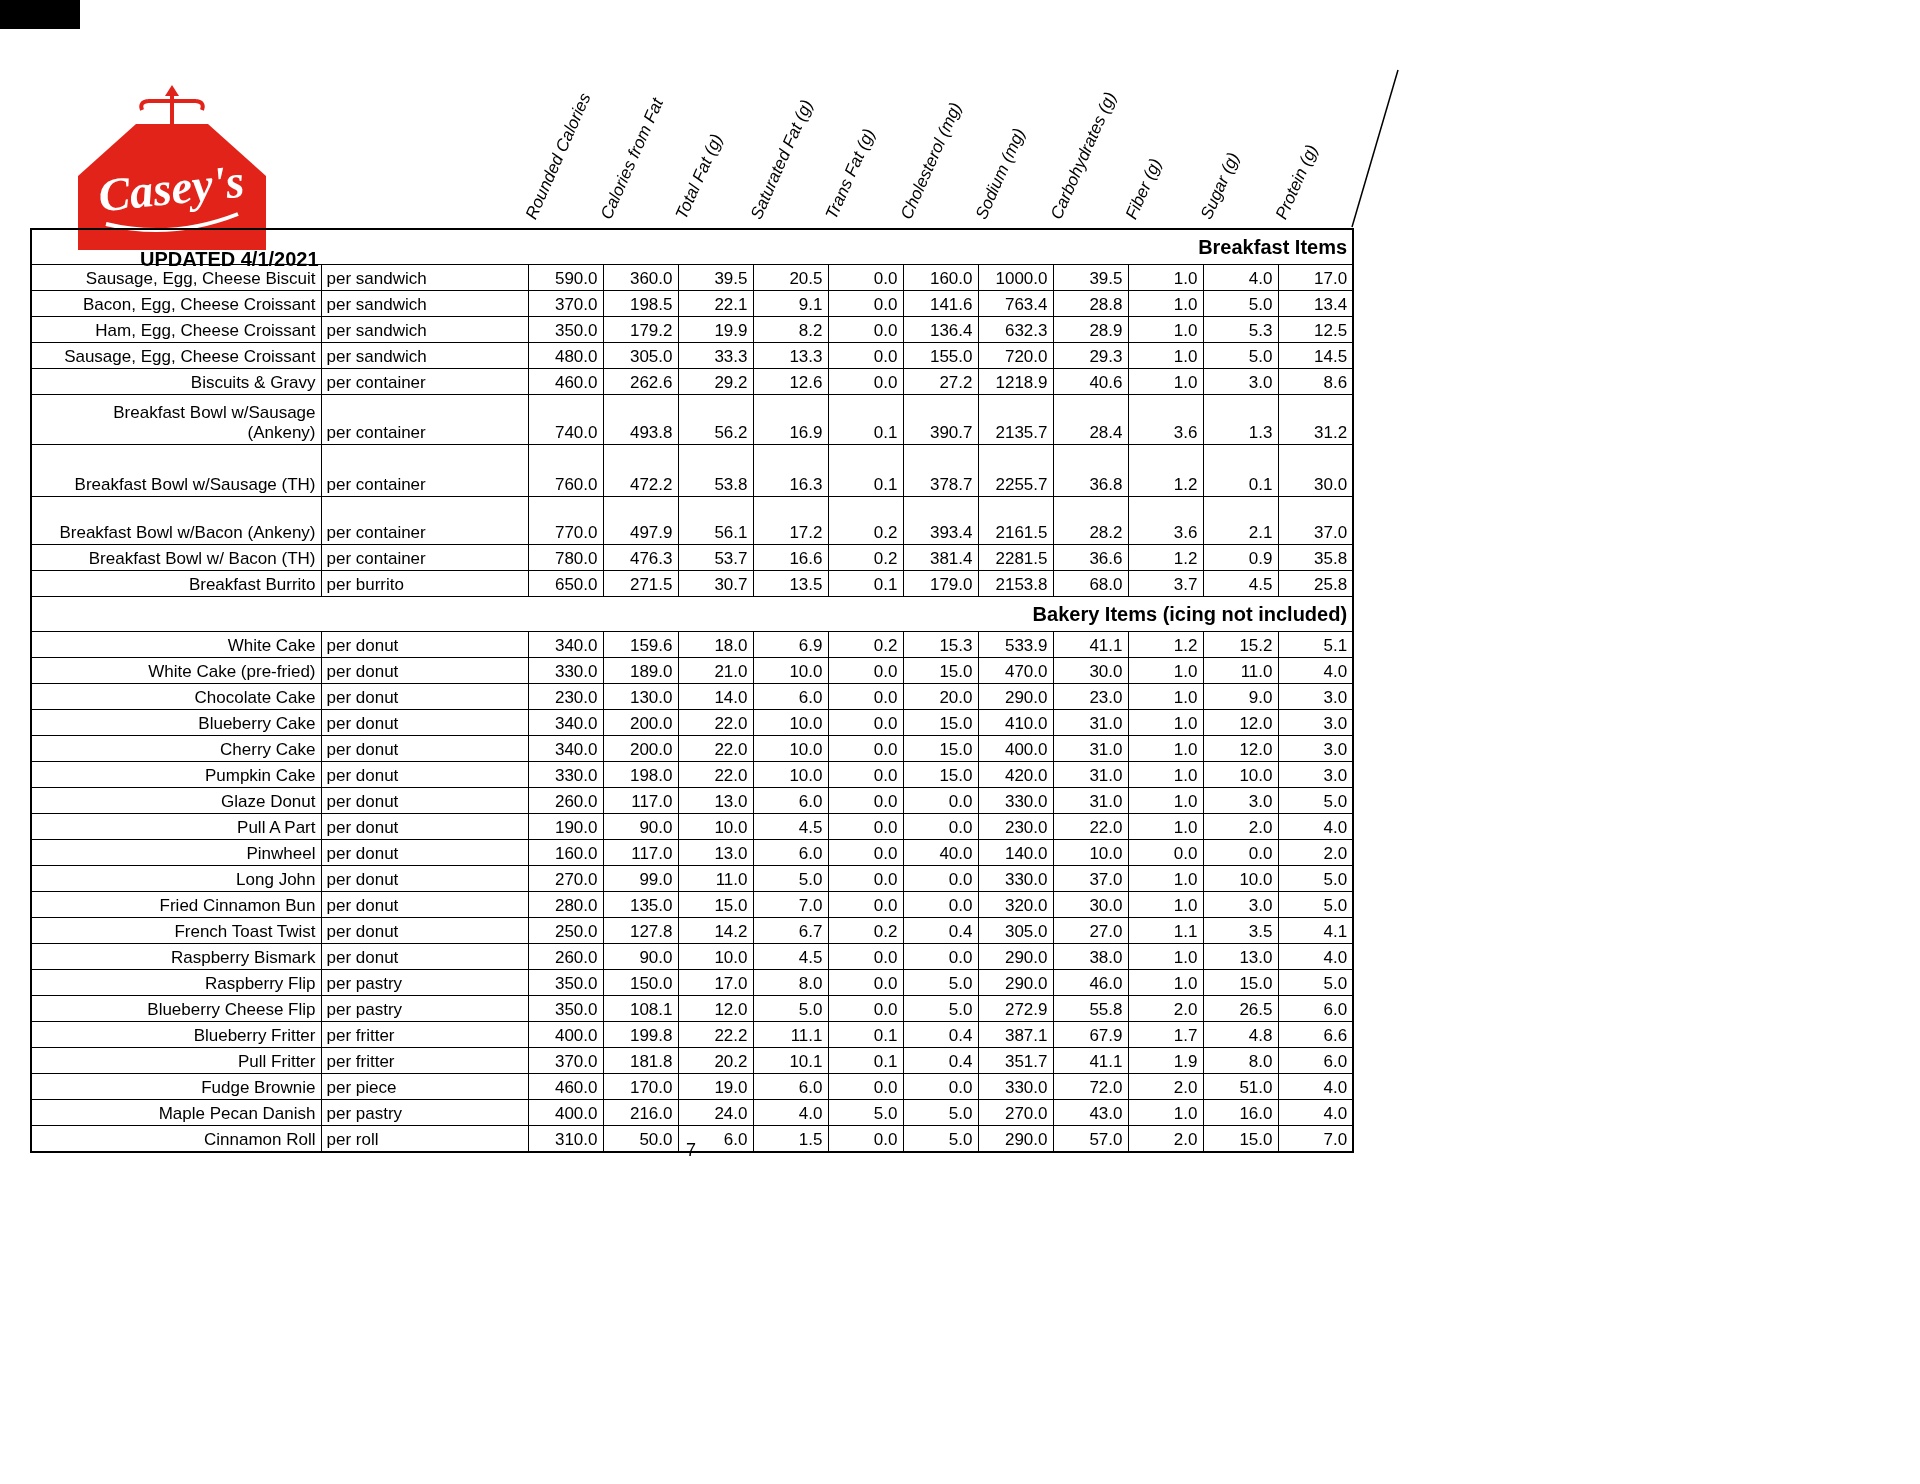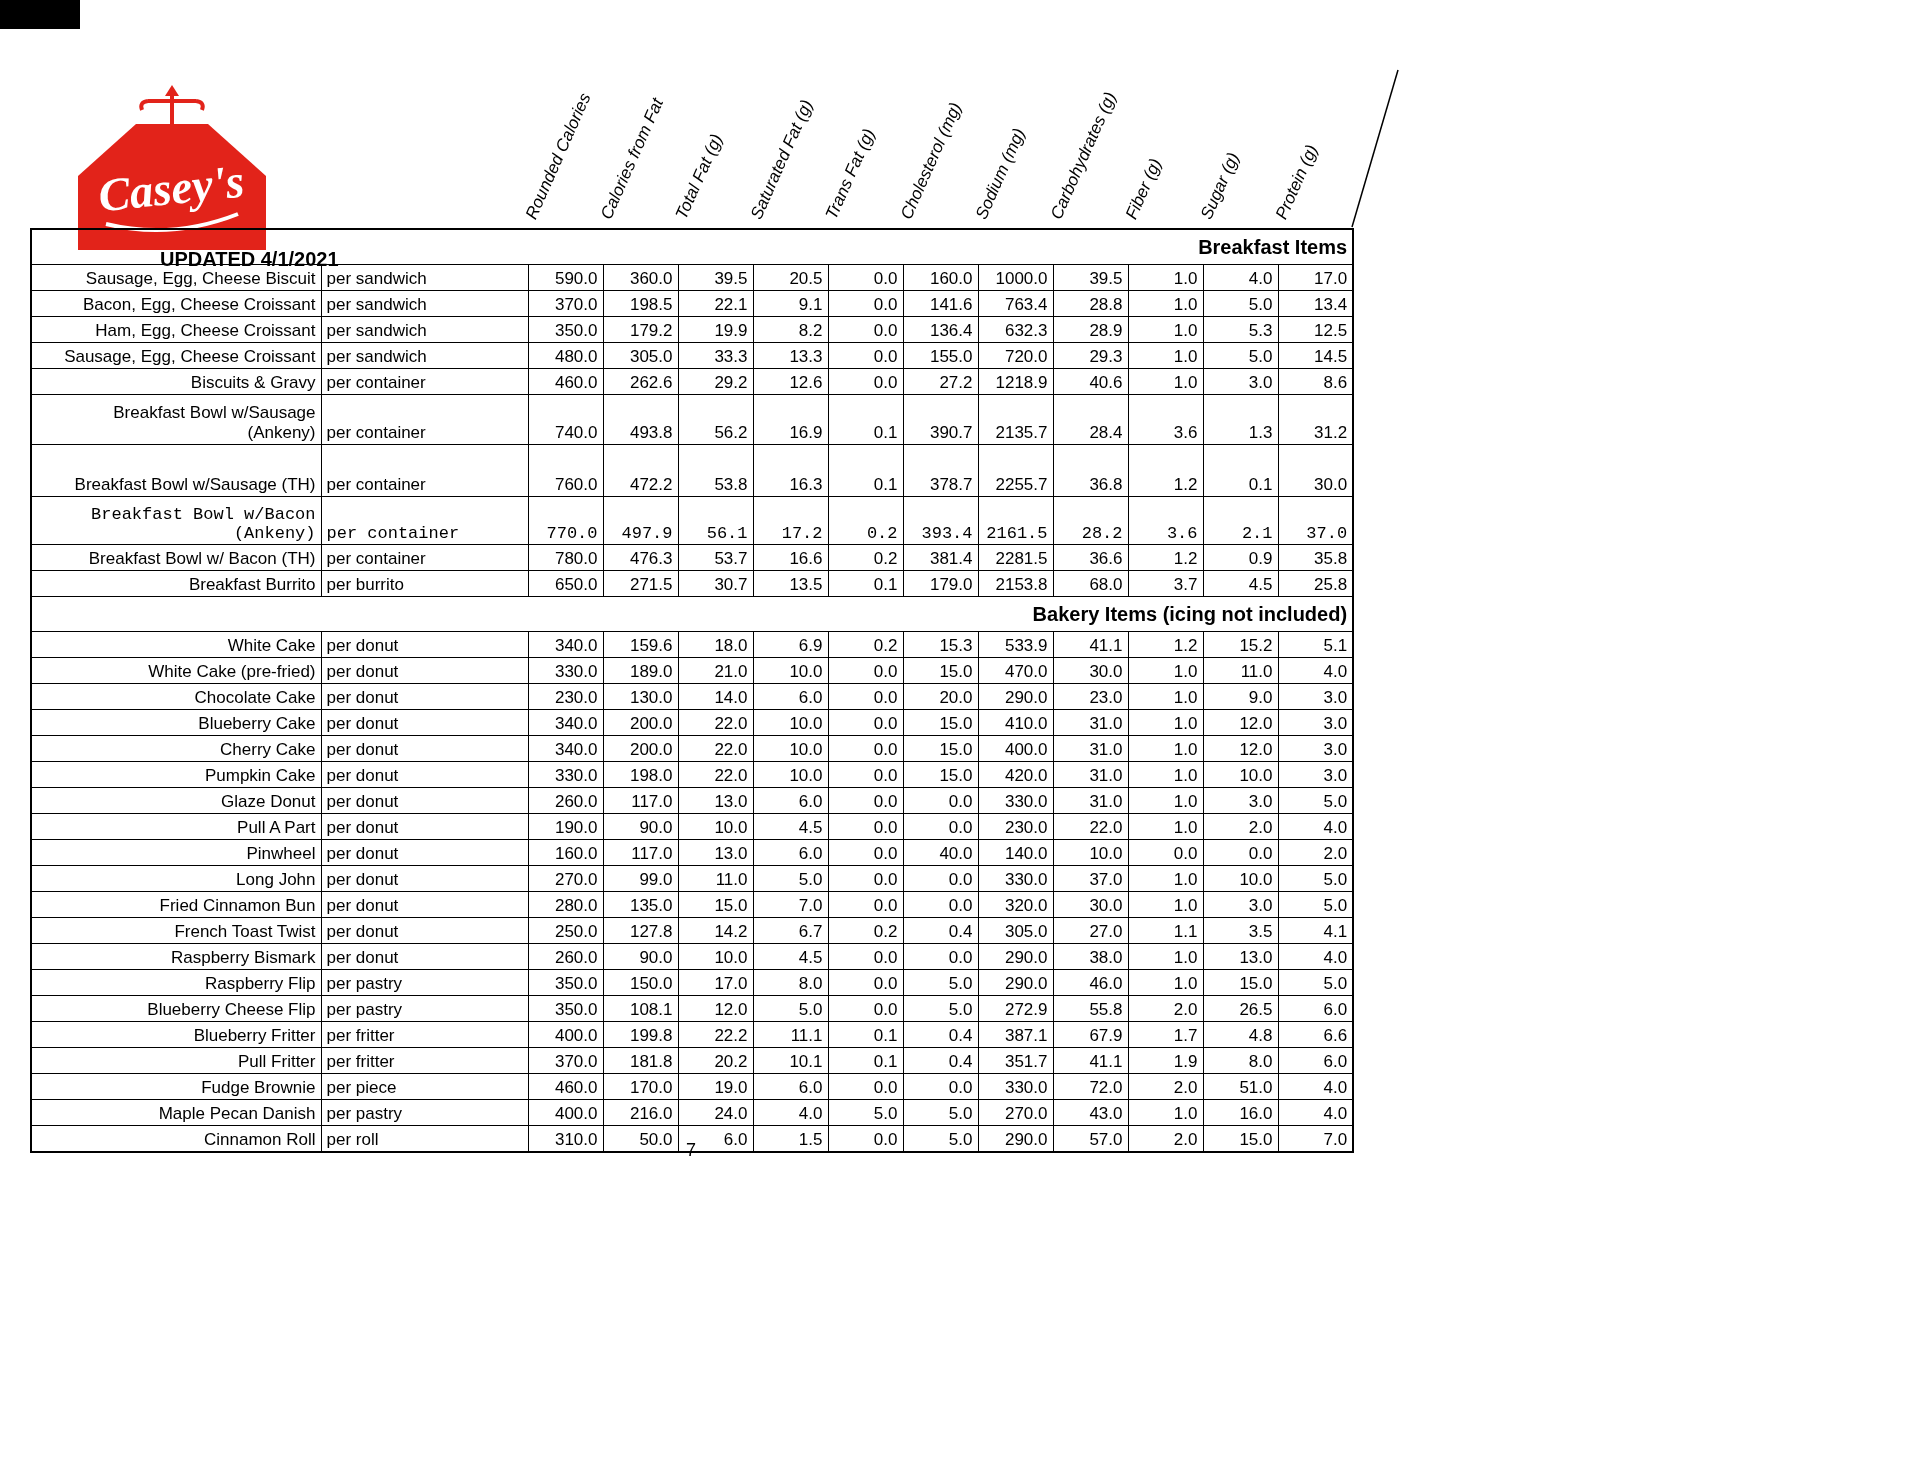--- a/index.html
+++ b/index.html
@@ -11,21 +11,21 @@
     color:#000;
     overflow:hidden;
   }
   .corner-mark{
     position:absolute;left:0;top:0;width:80px;height:29px;background:#000;
   }
   .logo{
     position:absolute;left:72px;top:78px;width:200px;height:178px;
   }
   .updated{
-    position:absolute;left:160px;top:248px;
+    position:absolute;left:140px;top:248px;
     font-size:20px;font-weight:bold;white-space:nowrap;
   }
   .colheads{position:absolute;left:0;top:0;width:1920px;height:240px;}
   .colhead{
     position:absolute;
     top:201px;
     line-height:22px;
     font-size:17px;
     font-style:italic;
     white-space:nowrap;
@@ -225,21 +225,21 @@
           <td class="num-cell">53.8</td>
           <td class="num-cell">16.3</td>
           <td class="num-cell">0.1</td>
           <td class="num-cell">378.7</td>
           <td class="num-cell">2255.7</td>
           <td class="num-cell">36.8</td>
           <td class="num-cell">1.2</td>
           <td class="num-cell">0.1</td>
           <td class="num-cell">30.0</td>
         </tr>
-        <tr style="height: 48px; font-family: Liberation Mono, monospace;">
+        <tr style="height: 48px;">
           <td class="name-cell">Breakfast Bowl w/Bacon (Ankeny)</td>
           <td class="serving-cell">per container</td>
           <td class="num-cell">770.0</td>
           <td class="num-cell">497.9</td>
           <td class="num-cell">56.1</td>
           <td class="num-cell">17.2</td>
           <td class="num-cell">0.2</td>
           <td class="num-cell">393.4</td>
           <td class="num-cell">2161.5</td>
           <td class="num-cell">28.2</td>

